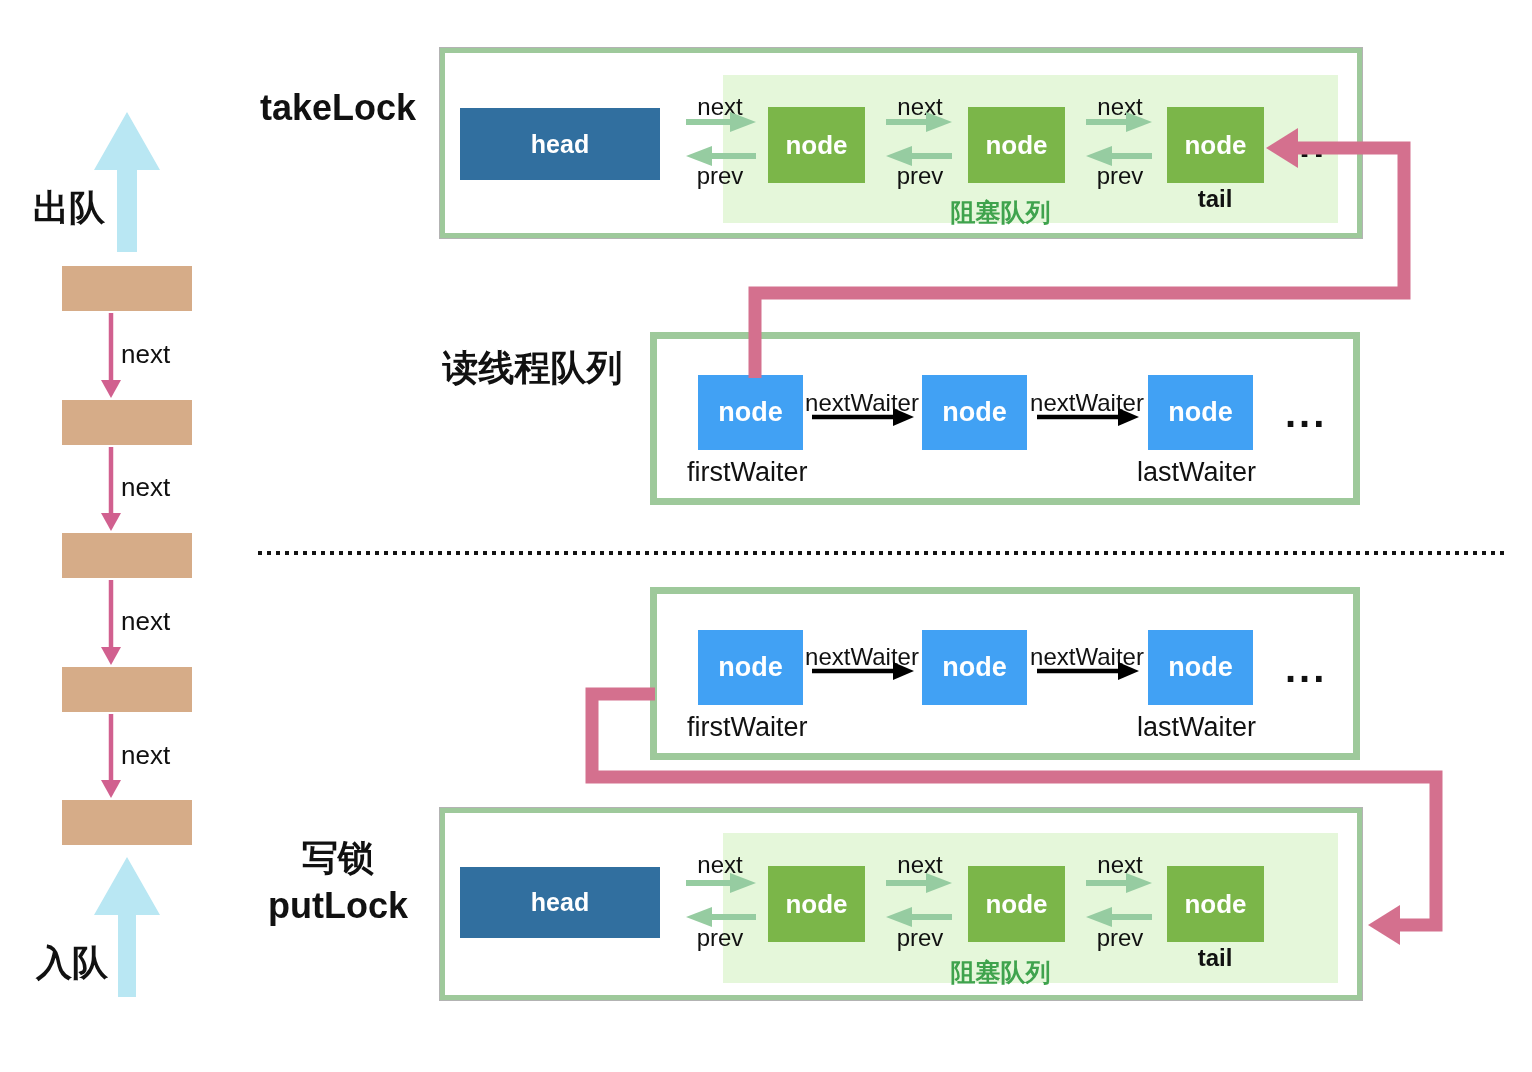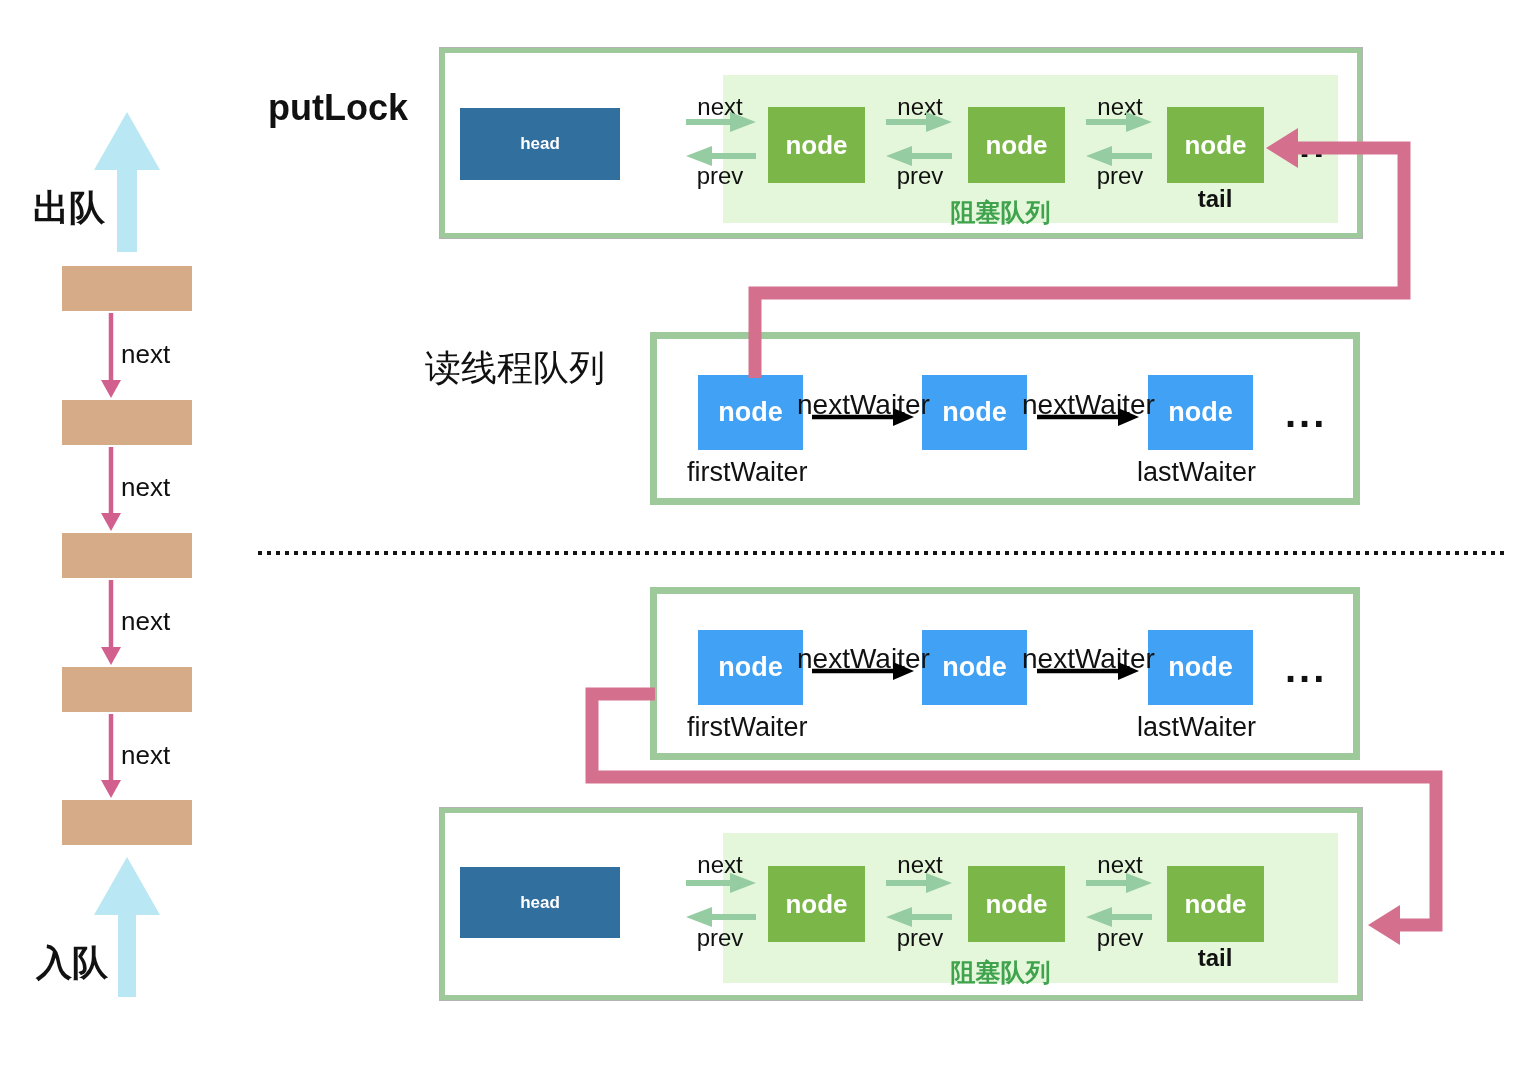--- a/index.html
+++ b/index.html
@@ -11,34 +11,34 @@
   #canvas{
     position:relative; width:1532px; height:1072px; background:#ffffff; overflow:hidden;
     font-family:"Liberation Sans","DejaVu Sans",sans-serif; color:#111;
   }
   .abs{position:absolute;}
   #overlay{position:absolute; left:0; top:0; width:1532px; height:1072px; pointer-events:none; z-index:6;}
   .brown-rect{width:130px; height:45px; background:var(--brown); left:62px; z-index:2;}
   .lock-box{border:5px solid var(--green-border); outline:1px solid #b3b3b3; background:#fff; box-sizing:border-box; z-index:1;}
   .queue-box{border:7px solid var(--green-border); background:#fff; box-sizing:border-box; z-index:1;}
   .lightgreen{background:var(--light-green); z-index:2;}
-  .head-node{width:160px; background:var(--head-blue); color:#fff; font-weight:bold; font-size:17px;
+  .head-node{width:200px; background:var(--head-blue); color:#fff; font-weight:bold; font-size:25px;
     display:flex; align-items:center; justify-content:center; z-index:3;}
   .green-node{width:97px; height:76px; background:var(--node-green); color:#fff; font-weight:bold; font-size:26px;
     display:flex; align-items:center; justify-content:center; z-index:3;}
   .blue-node{width:105px; height:75px; background:var(--node-blue); color:#fff; font-weight:bold; font-size:27px;
     display:flex; align-items:center; justify-content:center; z-index:3;}
   .lbl{z-index:4; white-space:nowrap;}
   .small-lbl{font-size:24px;}
   .ctr{width:100px; text-align:center;}
   .big-cn{font-size:36px; font-weight:bold;}
   .next-left{font-size:26px;}
   .lock-title{width:232px; text-align:center; font-size:36px; font-weight:bold; line-height:48px; z-index:4;}
-  .queue-title{width:215px; text-align:left; font-size:36px; font-weight:normal; z-index:4;}
-  .nw-lbl{width:130px; text-align:center; font-size:28px;}
+  .queue-title{width:215px; text-align:center; font-size:36px; font-weight:bold; z-index:4;}
+  .nw-lbl{width:130px; text-align:center; font-size:24px;}
   .waiter-lbl{font-size:27px;}
   .tail-lbl{font-size:24px; font-weight:bold; width:100px; text-align:center;}
   .blocking-lbl{color:var(--label-green); font-size:25px; font-weight:bold; width:165px; text-align:center;}
   .ellipsis{font-size:40px; font-weight:bold; letter-spacing:3px; z-index:5;}
 </style>
 </head>
 <body>
 
 <div id="canvas">
 
@@ -50,21 +50,21 @@
   <div class="abs brown-rect" style="top:533px;"></div>
   <div class="abs brown-rect" style="top:667px;"></div>
   <div class="abs brown-rect" style="top:800px;"></div>
 
   <div class="abs lbl next-left" style="left:121px; top:339px;">next</div>
   <div class="abs lbl next-left" style="left:121px; top:472px;">next</div>
   <div class="abs lbl next-left" style="left:121px; top:606px;">next</div>
   <div class="abs lbl next-left" style="left:121px; top:740px;">next</div>
 
   <div class="abs lock-title" style="left:222px; top:84px;">
-    <div>putLock</div>
+    <div>takeLock</div>
   </div>
 
   <div class="abs lock-box" style="left:440px; top:48px; width:922px; height:190px;"></div>
   <div class="abs lightgreen" style="left:723px; top:75px; width:615px; height:148px;"></div>
   <div class="abs head-node" style="left:460px; top:108px; height:72px;">head</div>
 
   <div class="abs green-node" style="left:768px; top:107px;">node</div>
   <div class="abs green-node" style="left:968px; top:107px;">node</div>
   <div class="abs green-node" style="left:1167px; top:107px;">node</div>
 
@@ -99,20 +99,24 @@
   <div class="abs blue-node" style="left:922px; top:630px;">node</div>
   <div class="abs blue-node" style="left:1148px; top:630px;">node</div>
 
   <div class="abs lbl nw-lbl" style="left:797px; top:643px;">nextWaiter</div>
   <div class="abs lbl nw-lbl" style="left:1022px; top:643px;">nextWaiter</div>
 
   <div class="abs lbl waiter-lbl" style="left:687px; top:712px;">firstWaiter</div>
   <div class="abs lbl waiter-lbl" style="left:1137px; top:712px;">lastWaiter</div>
   <div class="abs lbl ellipsis" style="left:1285px; top:646px;">...</div>
 
+  <div class="abs lock-title" style="left:222px; top:834px;">
+    <div>写锁</div>
+    <div>putLock</div>
+  </div>
 
   <div class="abs lock-box" style="left:440px; top:808px; width:922px; height:192px;"></div>
   <div class="abs lightgreen" style="left:723px; top:833px; width:615px; height:150px;"></div>
   <div class="abs head-node" style="left:460px; top:867px; height:71px;">head</div>
 
   <div class="abs green-node" style="left:768px; top:866px;">node</div>
   <div class="abs green-node" style="left:968px; top:866px;">node</div>
   <div class="abs green-node" style="left:1167px; top:866px;">node</div>
 
   <div class="abs lbl small-lbl ctr" style="left:670px; top:851px;">next</div>

